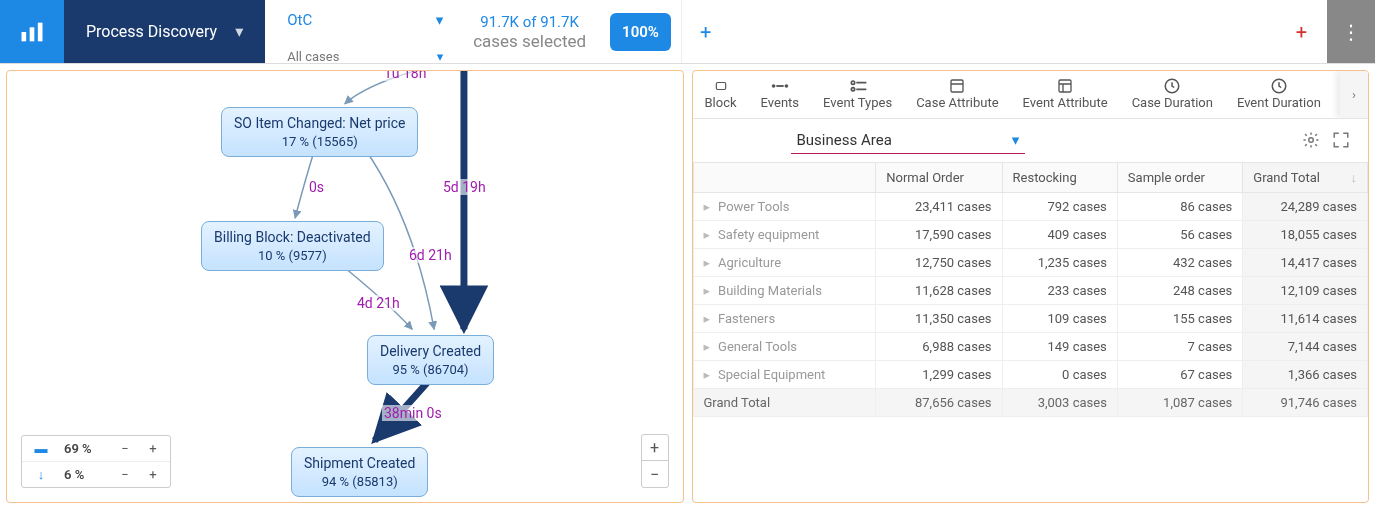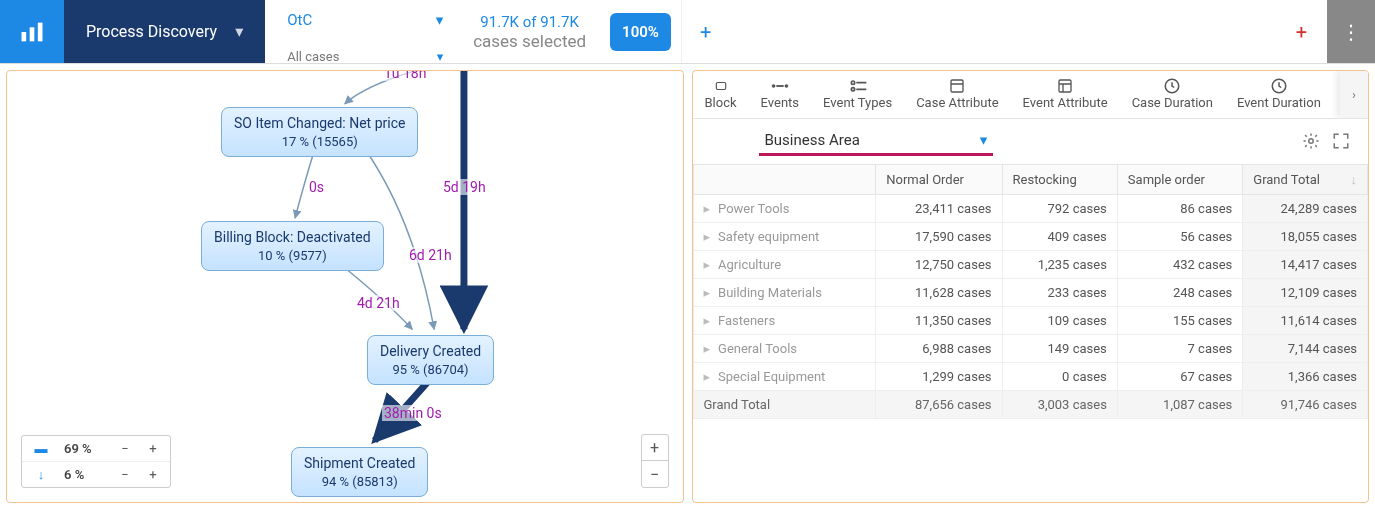--- a/index.html
+++ b/index.html
@@ -34,21 +34,21 @@
 .sliders .val{width:40px;font-weight:600}
 .sliders .btn{width:14px;text-align:center;color:#555;cursor:pointer}
 .zoom{position:absolute;right:14px;bottom:14px;border:1px solid #ccc;border-radius:3px;background:#fff}
 .zoom div{width:26px;height:26px;display:flex;align-items:center;justify-content:center;color:#555;font-size:16px;border-bottom:1px solid #ccc;cursor:pointer}
 .zoom div:last-child{border-bottom:none}
 .right .tabs{display:flex;border-bottom:1px solid #e5e5e5;position:relative;overflow:hidden}
 .right .tabs .t{flex:0 0 auto;display:flex;flex-direction:column;align-items:center;padding:6px 12px 8px;color:#555;font-size:13px;cursor:pointer;white-space:nowrap}
 .right .tabs .t .ic{height:18px;display:flex;align-items:center;color:#555}
 .right .tabs .more{position:absolute;right:0;top:0;bottom:0;width:28px;background:#f5f5f5;display:flex;align-items:center;justify-content:center;color:#777;box-shadow:-4px 0 6px rgba(0,0,0,.08)}
 .right .toolbar{display:flex;align-items:center;padding:10px 18px 8px;gap:12px}
-.right .toolbar .sel{flex:0 0 auto;display:flex;align-items:center;gap:120px;border-bottom:3px solid #be185d;padding:2px 6px 4px;color:#333;font-size:15px;margin-left:48px}
+.right .toolbar .sel{flex:0 0 auto;display:flex;align-items:center;gap:120px;border-bottom:1px solid #be185d;padding:2px 6px 4px;color:#333;font-size:15px;margin-left:80px}
 .right .toolbar .sel .dd{color:#1e88e5}
 .right .toolbar .sp{flex:1}
 .right .toolbar .ic{color:#777;cursor:pointer}
 .table{width:100%;border-collapse:collapse;font-size:13px}
 .table th{background:#fafafa;border:1px solid #e5e5e5;padding:7px 10px;color:#555;font-weight:400;text-align:left}
 .table td{border:1px solid #eee;padding:6px 10px;color:#555}
 .table td.num{text-align:right}
 .table td.lead{color:#999}
 .table tr.tot td{background:#f5f5f5;color:#666}
 .table .exp{color:#bbb;margin-right:8px}

